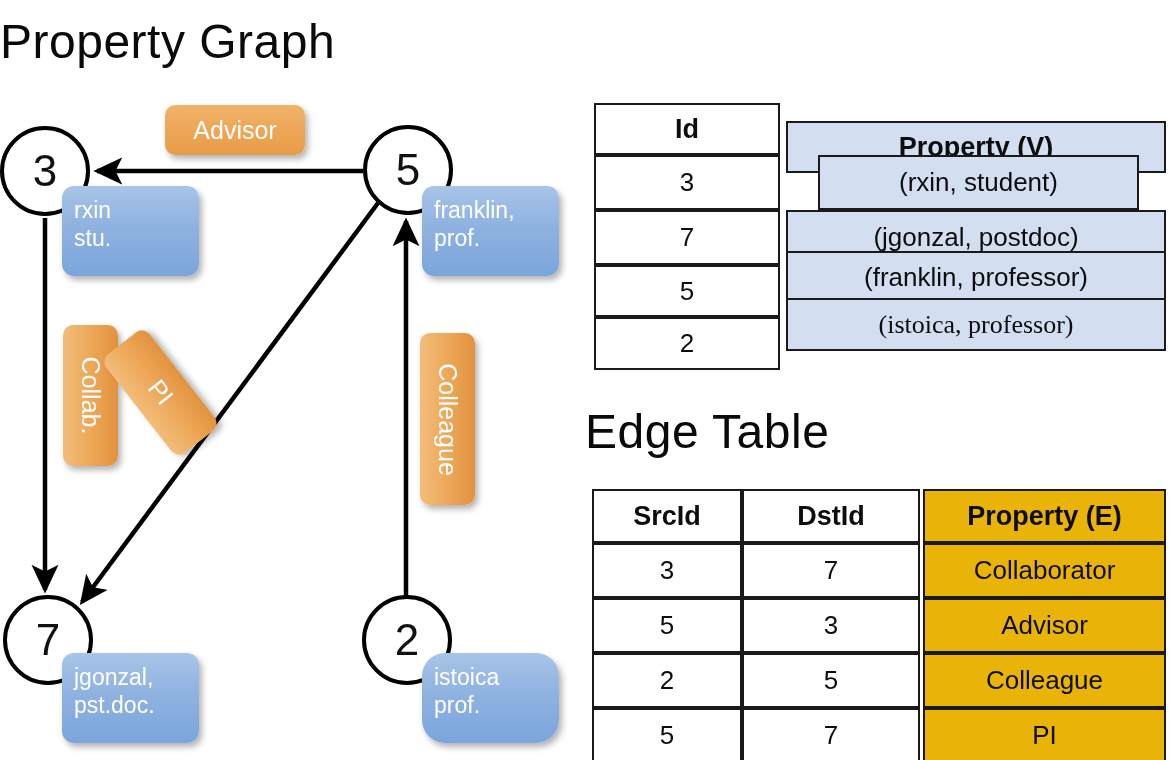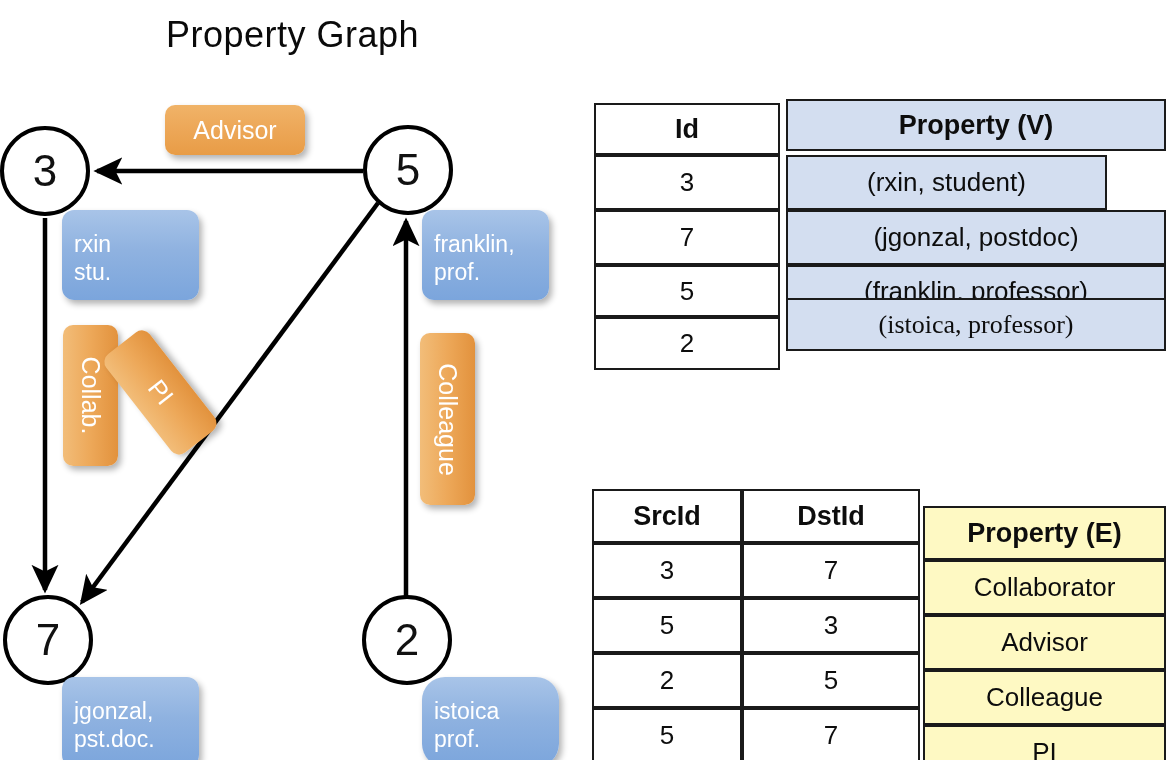--- a/index.html
+++ b/index.html
@@ -20,25 +20,25 @@
     width: 1170px;
     height: 760px;
     background: #ffffff;
   }
 
   
   .section-title {
     position: absolute;
     font-family: "Liberation Sans", sans-serif;
     font-weight: 300;
-    font-size: 36px;
+    font-size: 48px;
     color: #0a0a0a;
     letter-spacing: 0.5px;
     white-space: nowrap;
-    text-align: center;
+    text-align: left;
   }
   #title-property-graph {
     left: 0; top: 14px; width: 585px;
   }
   #title-vertex-table {
     left: 585px; top: 12px; width: 585px;
   }
   #title-edge-table {
     left: 585px; top: 404px; width: 585px;
   }
@@ -80,25 +80,24 @@
   
   .prop-box {
     position: absolute;
     border-radius: 12px;
     background: linear-gradient(180deg, #a8c4e8 0%, #8fb2e0 45%, #7ba5dc 100%);
     box-shadow: 3px 4px 6px rgba(0,0,0,0.30);
     color: #ffffff;
     font-size: 23px;
     font-weight: 400;
     line-height: 1.22;
-    padding: 20px 12px;
+    padding: 10px 12px;
     box-sizing: border-box;
     z-index: 4;
     font-family: "Liberation Sans", sans-serif;
-    margin-top: 24px;
   }
   .prop-box div { white-space: nowrap; }
 
   
   .edge-label {
     position: absolute;
     border-radius: 10px;
     background: linear-gradient(180deg, #f0b368 0%, #eda859 45%, #e89c46 100%);
     box-shadow: 3px 4px 6px rgba(0,0,0,0.30);
     color: #ffffff;
@@ -124,30 +123,31 @@
     align-items: center;
     justify-content: center;
     font-size: 26px;
     color: #0d0d0d;
     font-weight: 300;
     white-space: nowrap;
     background: #ffffff;
   }
   .tcell.head { font-weight: 700; font-size: 27px; }
   .tcell.blue { background: #d3def0; }
-  .tcell.peach { background: #fef9c3; margin-top: 17px; }
+  .tcell.peach { background: #eab308; }
 </style>
 </head>
 <body>
 
 <div id="page">
 
   <div class="section-title" id="title-property-graph">Property Graph</div>
 
 
+  <div class="section-title" id="title-edge-table">Edge Table</div>
 
   <div id="graph-area">
 
     <svg id="graph-edges" viewBox="0 0 585 760">
       <defs>
         <marker id="arrowhead" markerWidth="7" markerHeight="7" refX="5.6" refY="3" orient="auto" markerUnits="strokeWidth">
           <path d="M0,0 L6.4,3 L0,6 L1.5,3 z" fill="#000000"></path>
         </marker>
       </defs>
 
@@ -164,21 +164,21 @@
       <div class="node-label">3</div>
     </div>
     <div class="prop-box" style="left:62px; top:186px; width:137px; height:90px;">
       <div>rxin</div>
       <div>stu.</div>
     </div>
 
     <div class="node" style="left:363px; top:125px;">
       <div class="node-label">5</div>
     </div>
-    <div class="prop-box" style="left:422px; top:186px; width:127px; height:90px;">
+    <div class="prop-box" style="left:422px; top:186px; width:137px; height:90px;">
       <div>franklin,</div>
       <div>prof.</div>
     </div>
 
     <div class="node" style="left:3px; top:595px;">
       <div class="node-label">7</div>
     </div>
     <div class="prop-box" style="left:62px; top:653px; width:137px; height:90px;">
       <div>jgonzal,</div>
       <div>pst.doc.</div>
@@ -210,24 +210,24 @@
   </div>
 
   <div class="tbl-wrap" style="left:0; top:0;">
 
     <div class="tcell head" style="left:594px; top:103px; width:186px; height:52px;">Id</div>
     <div class="tcell" style="left:594px; top:155px; width:186px; height:55px;">3</div>
     <div class="tcell" style="left:594px; top:210px; width:186px; height:55px;">7</div>
     <div class="tcell" style="left:594px; top:265px; width:186px; height:52px;">5</div>
     <div class="tcell" style="left:594px; top:317px; width:186px; height:53px;">2</div>
 
-    <div class="tcell head blue" style="left:786px; top:99px; width:380px; height:52px;">Property (V)</div>
-    <div class="tcell blue" style="left:786px; top:155px; width:321px; height:55px;">(rxin, student)</div>
+    <div class="tcell head blue" style="left:786px; top:121px; width:380px; height:52px;">Property (V)</div>
+    <div class="tcell blue" style="left:818px; top:155px; width:321px; height:55px;">(rxin, student)</div>
     <div class="tcell blue" style="left:786px; top:210px; width:380px; height:55px;">(jgonzal, postdoc)</div>
-    <div class="tcell blue" style="left:786px; top:265px; width:380px; height:52px;">(franklin, professor)</div>
+    <div class="tcell blue" style="left:786px; top:251px; width:380px; height:52px;">(franklin, professor)</div>
     <div class="tcell blue" style="left:786px; top:298px; width:380px; height:53px;font-family:Liberation Serif, serif;">(istoica, professor)</div>
   </div>
 
   <div class="tbl-wrap" style="left:0; top:0;">
 
     <div class="tcell head" style="left:592px; top:489px; width:150px; height:54px;">SrcId</div>
     <div class="tcell" style="left:592px; top:543px; width:150px; height:55px;">3</div>
     <div class="tcell" style="left:592px; top:598px; width:150px; height:55px;">5</div>
     <div class="tcell" style="left:592px; top:653px; width:150px; height:55px;">2</div>
     <div class="tcell" style="left:592px; top:708px; width:150px; height:55px;">5</div>

